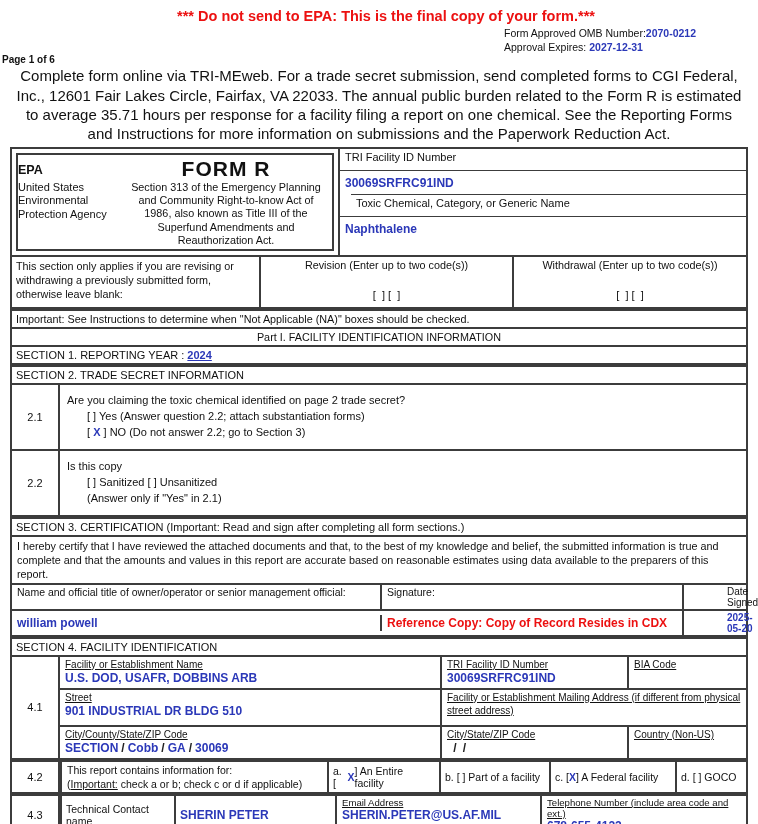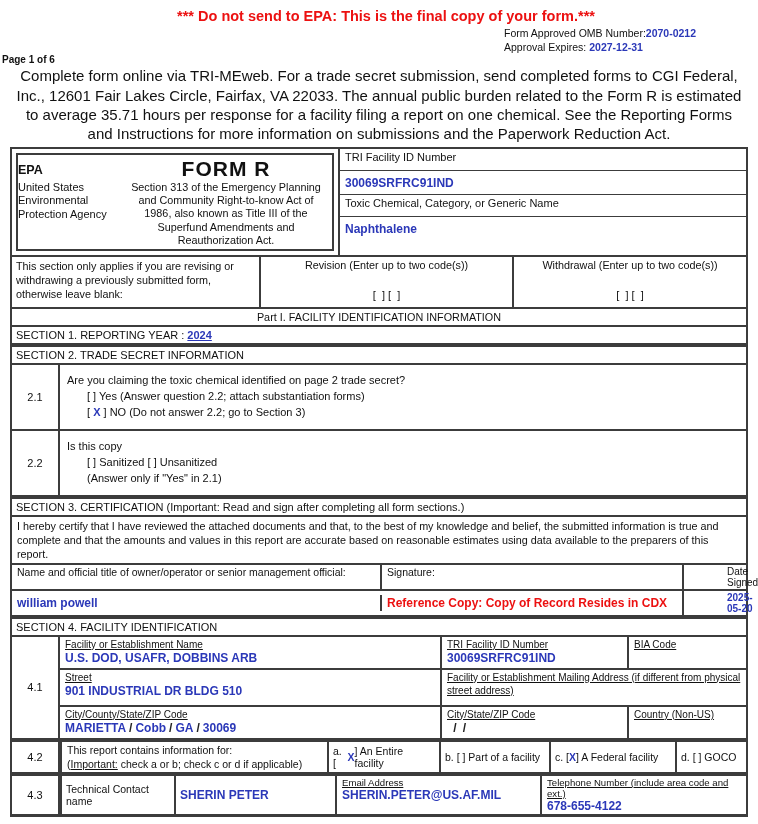--- a/index.html
+++ b/index.html
@@ -29,21 +29,21 @@
   .epa-box{border:2px solid var(--bc);height:100%;display:flex;}
   .epa-cell{flex:0 0 102px;padding-top:8px;font-size:11px;line-height:1.25;}
   .epa-cell .epa{font-size:12.5px;font-weight:bold;margin-bottom:2px;}
   .formr-cell{flex:1;text-align:center;padding:2px 4px;}
   .formr-title{font-size:21px;font-weight:bold;letter-spacing:1px;}
   .formr-sub{font-size:10.8px;line-height:1.22;}
   .hdr-right{flex:1;border-left:2px solid var(--bc);display:flex;flex-direction:column;}
   .hdr-right .hcell{padding:2px 5px;font-size:11px;}
   .hdr-right .hlabel{min-height:21px;}
   .hdr-right .hval{min-height:24px;border-top:1px solid var(--bc);font-size:12px;display:flex;align-items:center;}
-  .hdr-right .hlabel2{border-top:1px solid var(--bc);min-height:22px;}
+  .hdr-right .hlabel2{border-top:1px solid var(--bc);min-height:22px;margin-left:11px;}
   
   .rev{display:flex;min-height:52px;justify-content:flex-end;}
   .rev-note{flex:0 0 247px;padding:2px 4px;font-size:10.8px;line-height:1.3;}
   .rev-mid{flex:0 0 253px;border-left:2px solid var(--bc);text-align:center;padding:2px 4px;font-size:10.8px;display:flex;flex-direction:column;justify-content:space-between;}
   .rev-right{flex:1;border-left:2px solid var(--bc);text-align:center;padding:2px 4px;font-size:10.8px;display:flex;flex-direction:column;justify-content:space-between;}
   .boxes{font-size:11px;padding-bottom:4px;white-space:pre;}
   .strip{padding:2px 4px;font-size:10.8px;min-height:17px;}
   .center{text-align:center;}
   .sec-title{padding:2px 4px;font-size:11px;min-height:17px;}
   
@@ -136,20 +136,21 @@
       <div class="rev-mid">
         <div>Revision (Enter up to two code(s))</div>
         <div class="boxes">[  ] [  ]</div>
       </div>
       <div class="rev-right">
         <div>Withdrawal (Enter up to two code(s))</div>
         <div class="boxes">[  ] [  ]</div>
       </div>
     </div>
 
+    <div class="strip row thick">Important: See Instructions to determine when "Not Applicable (NA)" boxes should be checked.</div>
 
     <div class="strip row center">Part I. FACILITY IDENTIFICATION INFORMATION</div>
 
     <div class="sec-title row"><span>SECTION 1. REPORTING YEAR : </span><span class="blue u">2024</span></div>
 
     <div class="sec-title row thick">SECTION 2. TRADE SECRET INFORMATION</div>
 
     <div class="qrow row">
       <div class="qnum">2.1</div>
       <div class="qbody">
@@ -206,21 +207,21 @@
             <div class="glabel">Street</div>
             <div class="gval blue">901 INDUSTRIAL DR BLDG 510</div>
           </div>
           <div class="gcell gB2">
             <div class="glabel">Facility or Establishment Mailing Address (if different from physical street address)</div>
           </div>
         </div>
         <div class="grow">
           <div class="gcell gC1">
             <div class="glabel">City/County/State/ZIP Code</div>
-            <div class="gval"><span class="blue">MARIETTA</span><span class="sep">/</span><span class="blue">Cobb</span><span class="sep">/</span><span class="blue">GA</span><span class="sep">/</span><span class="blue">30069</span></div>
+            <div class="gval"><span class="blue">SECTION</span><span class="sep">/</span><span class="blue">Cobb</span><span class="sep">/</span><span class="blue">GA</span><span class="sep">/</span><span class="blue">30069</span></div>
           </div>
           <div class="gcell gA2">
             <div class="glabel">City/State/ZIP Code</div>
             <div class="gval">&nbsp;<span class="sep">/</span><span class="sep">/</span></div>
           </div>
           <div class="gcell gA3">
             <div class="glabel">Country (Non-US)</div>
           </div>
         </div>
       </div>

